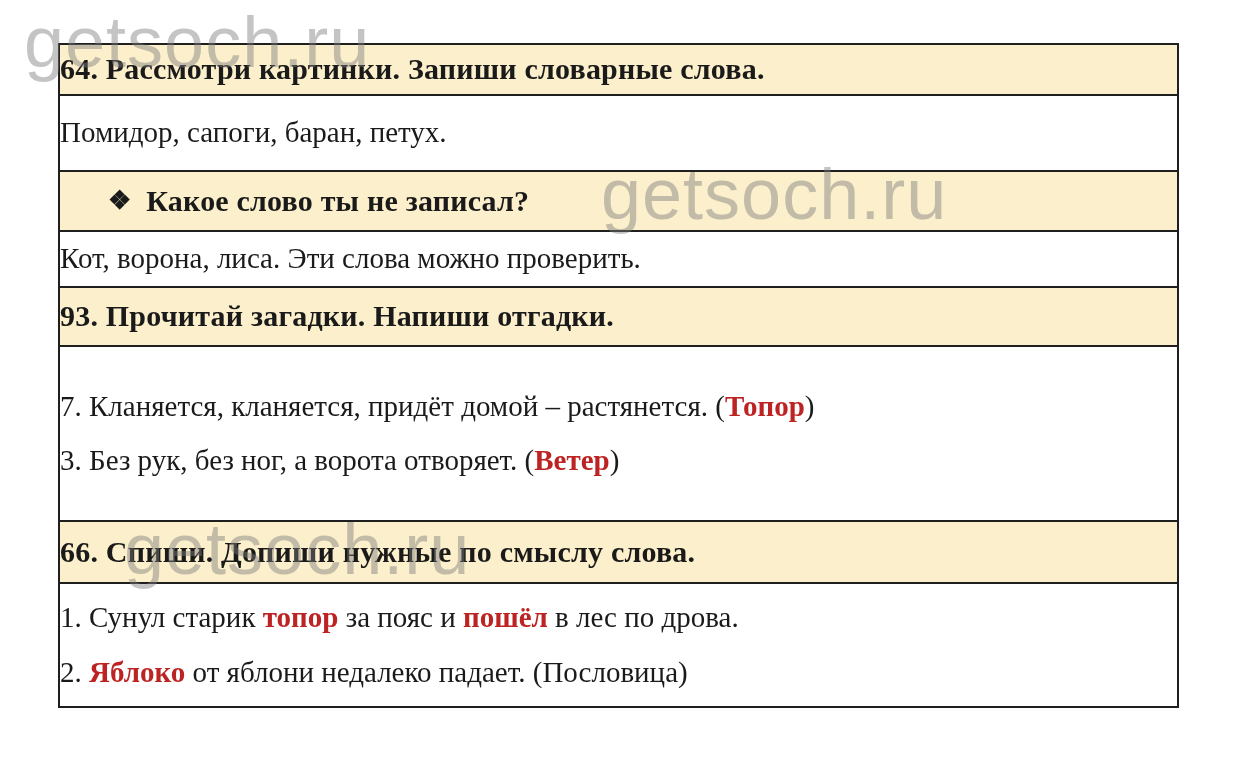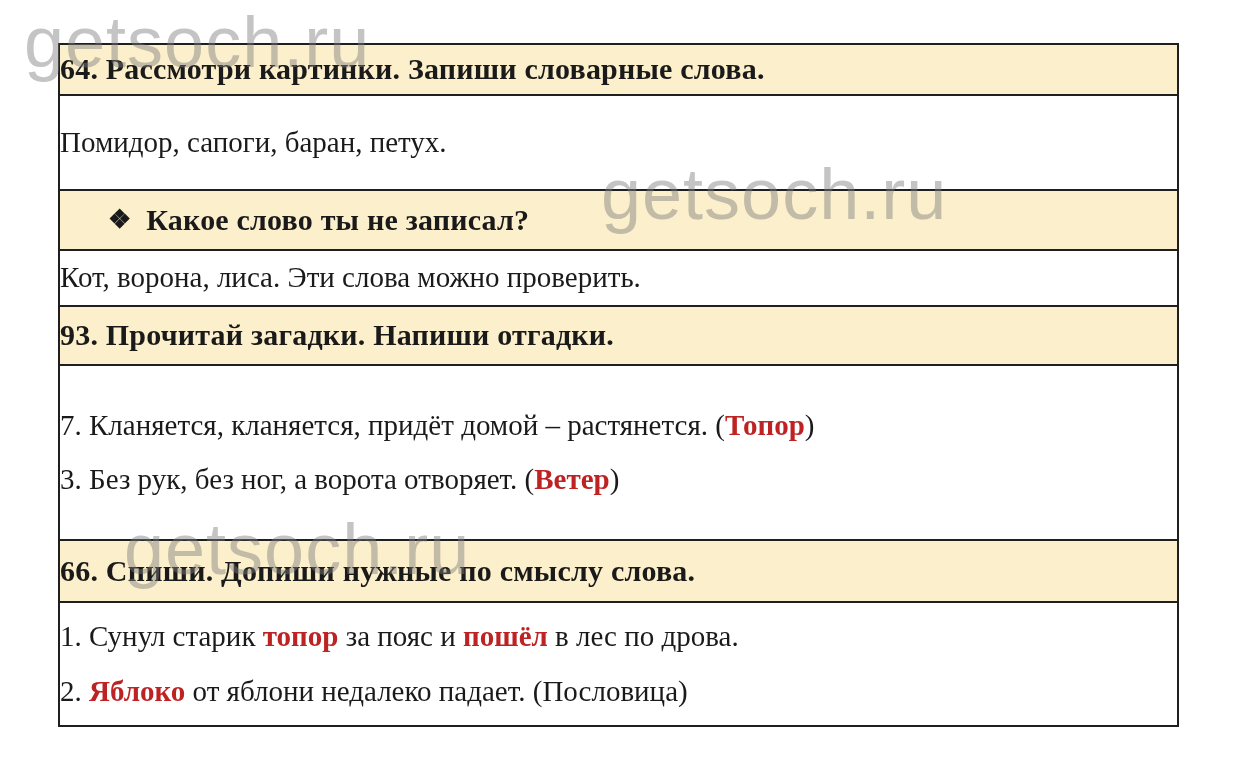--- a/index.html
+++ b/index.html
@@ -20,21 +20,21 @@
     box-sizing:border-box;display:flex;align-items:center;
     border-bottom:2px solid #1f1f1f;
     padding-right:10px;
     font-size:29px;line-height:1.15;
   }
   .row:last-child{border-bottom:none;}
   .beige{background:#fcefcb;}
   .white{background:#ffffff;}
   .hdr{font-weight:bold;font-size:30px;letter-spacing:0.2px;}
   .r1{height:51px;}
-  .r2{height:95px;}
+  .r2{height:76px;}
   .r3{height:60px;padding-left:48px;}
   .r4{height:56px;}
   .r5{height:59px;}
   .r6{height:175px;flex-direction:column;align-items:flex-start;justify-content:center;gap:21px;}
   .r7{height:62px;}
   .r8{height:122px;flex-direction:column;align-items:flex-start;justify-content:center;gap:22px;}
   .line{white-space:pre-wrap;}
   .red{color:#be2323;font-weight:bold;}
   .bullet{font-size:26px;margin-right:15px;font-weight:bold;}
 

